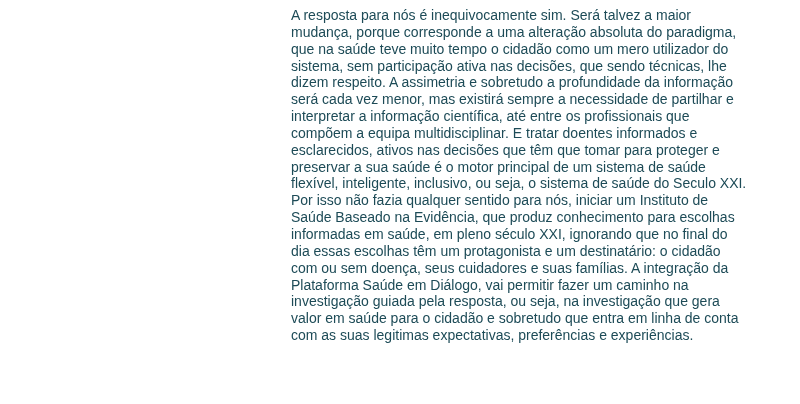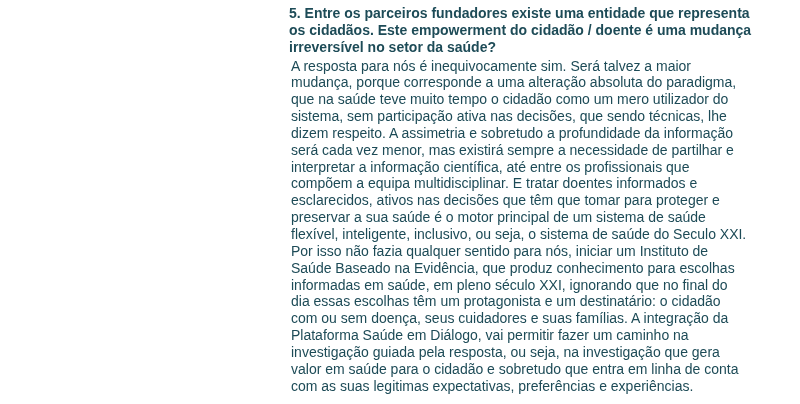--- a/index.html
+++ b/index.html
@@ -36,23 +36,20 @@
     line-height: 16.85px;
     font-weight: 400;
     color: var(--text-color, #1d4b57);
     white-space: pre;
   }
 </style>
 </head>
 <body style="background: rgb(255, 255, 255); --text-color: #1d4b57;">
 
 <div class="text-column">
-  <h2 class="question-heading">5. Entre os parceiros fundadores existe uma entidade que representa
-os cidadãos. Este empowerment do cidadão / doente é uma mudança
-irreversível no setor da saúde?</h2>
   <p class="answer-text">A resposta para nós é inequivocamente sim. Será talvez a maior
 mudança, porque corresponde a uma alteração absoluta do paradigma,
 que na saúde teve muito tempo o cidadão como um mero utilizador do
 sistema, sem participação ativa nas decisões, que sendo técnicas, lhe
 dizem respeito. A assimetria e sobretudo a profundidade da informação
 será cada vez menor, mas existirá sempre a necessidade de partilhar e
 interpretar a informação científica, até entre os profissionais que
 compõem a equipa multidisciplinar. E tratar doentes informados e
 esclarecidos, ativos nas decisões que têm que tomar para proteger e
 preservar a sua saúde é o motor principal de um sistema de saúde

